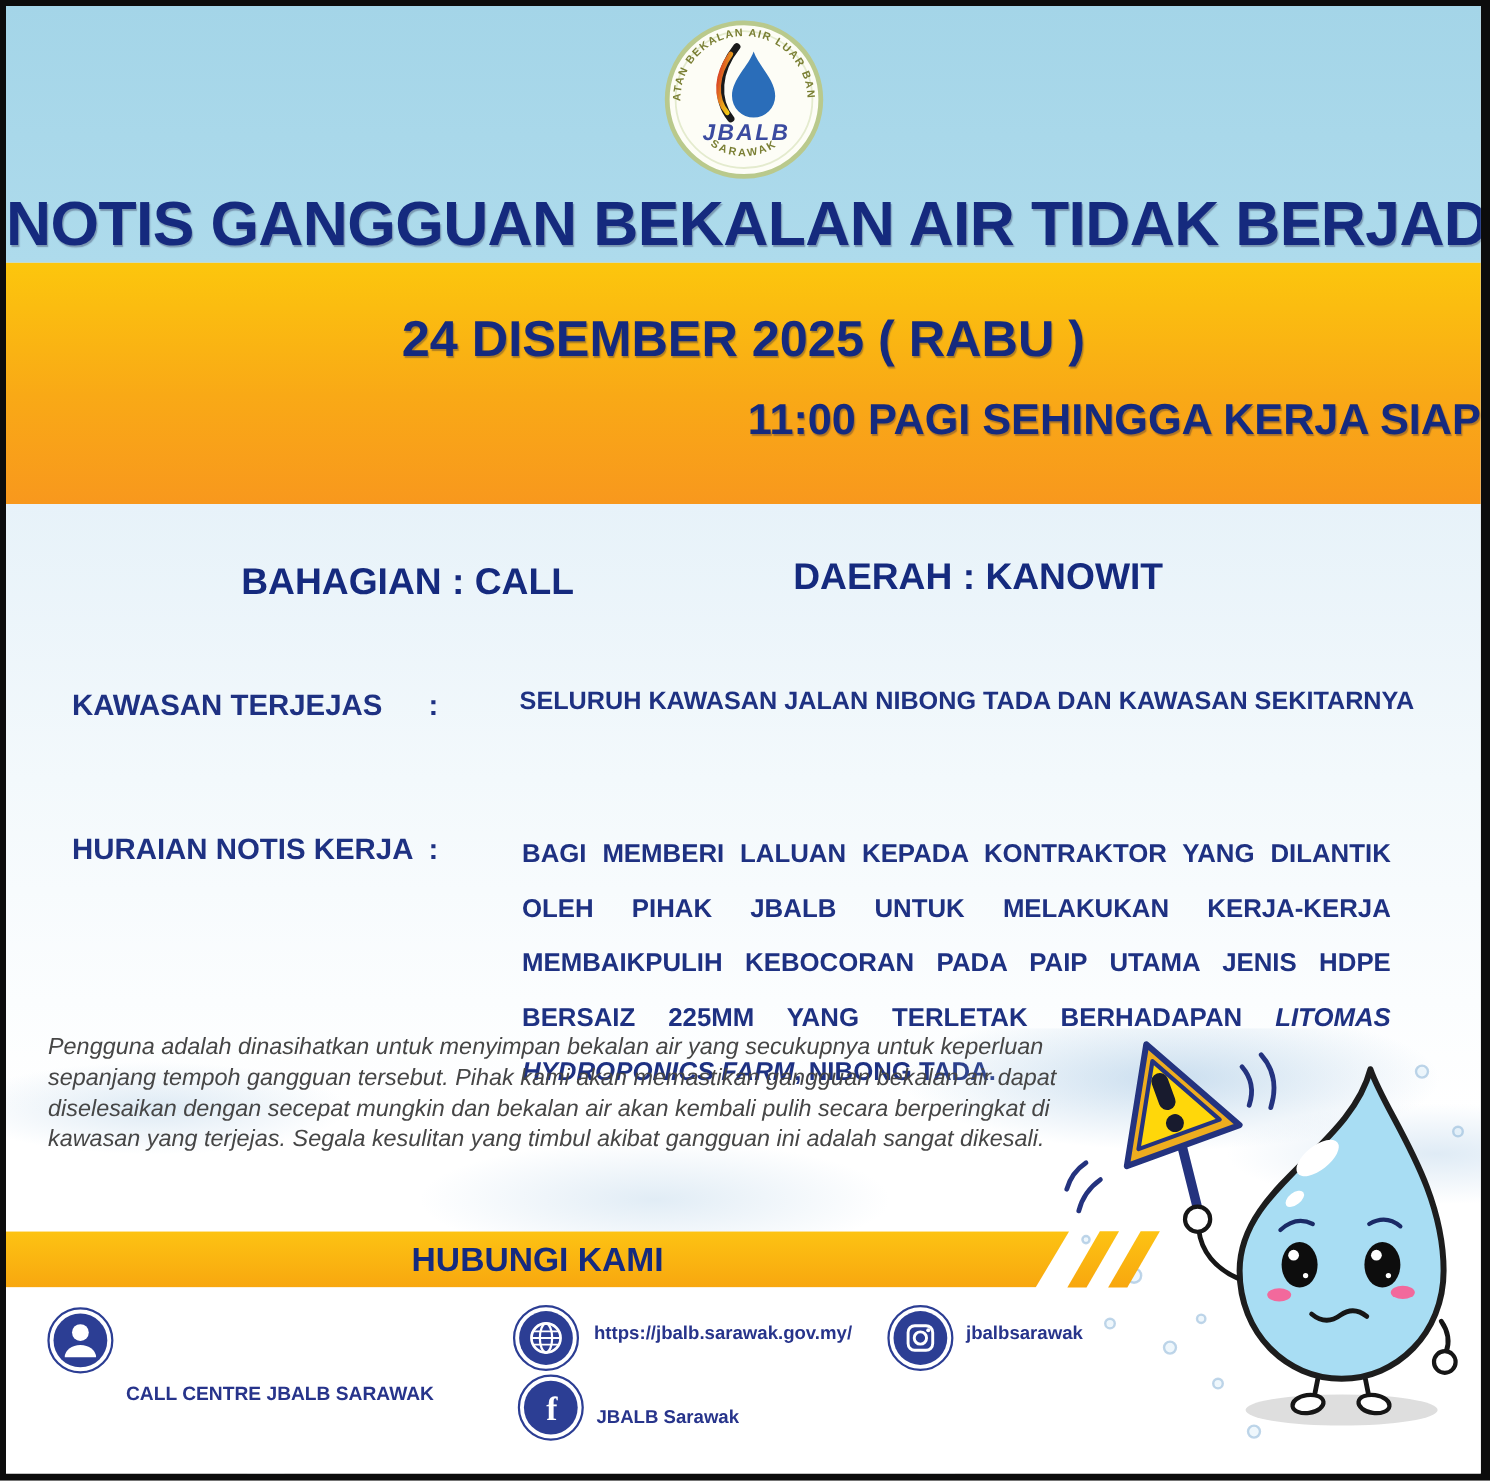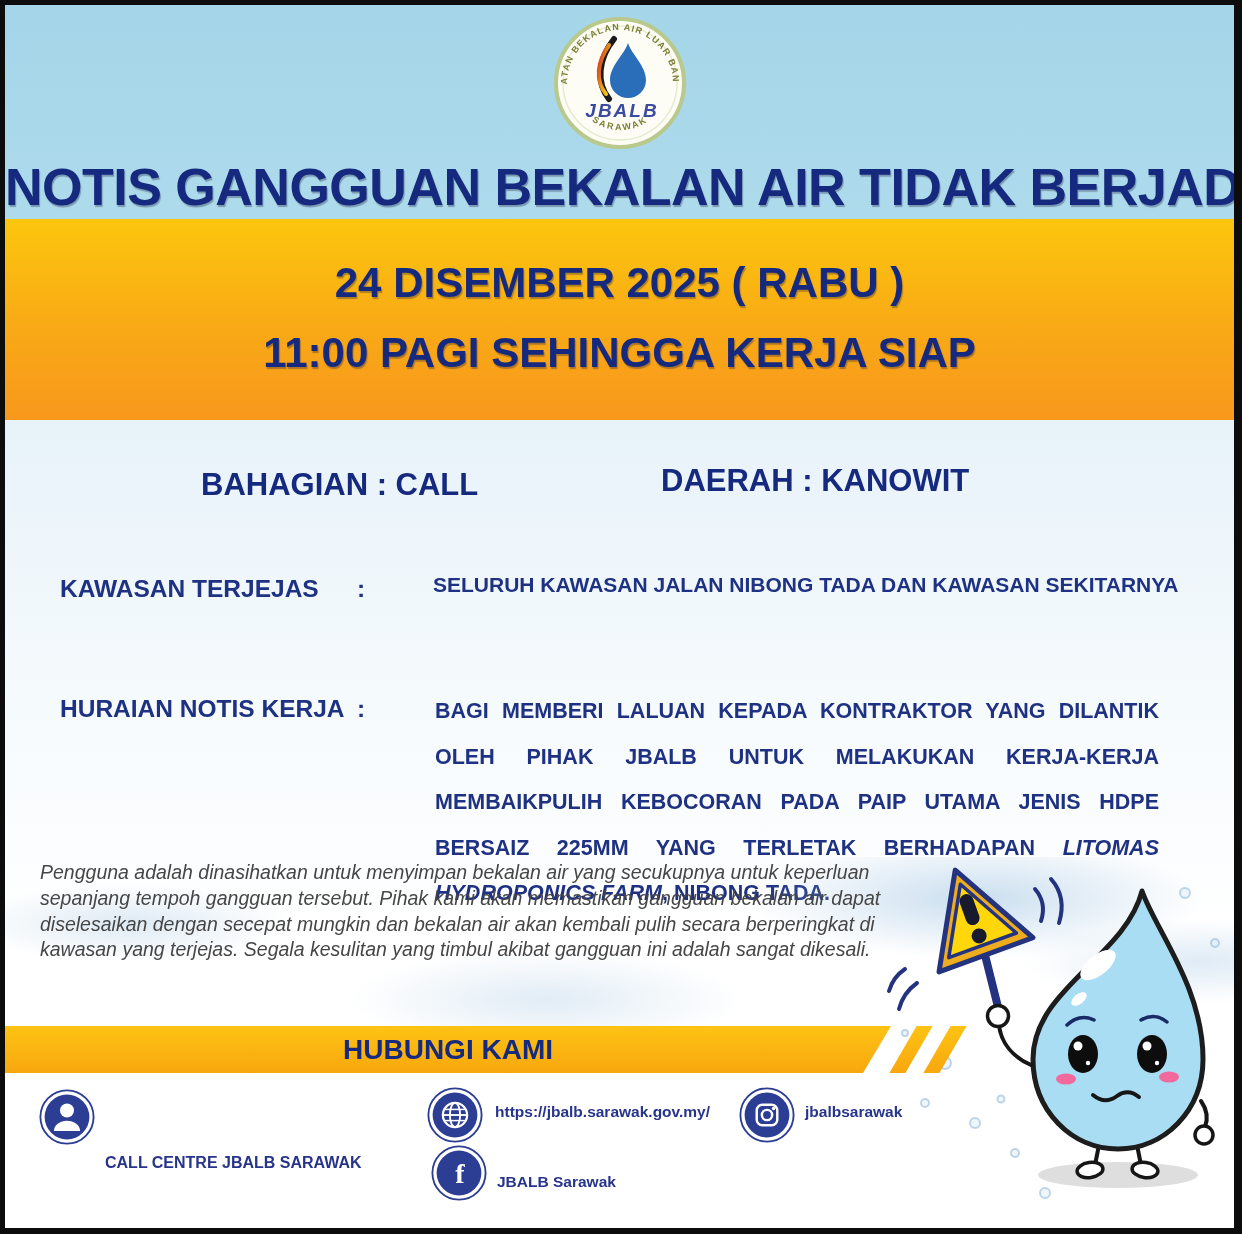--- a/index.html
+++ b/index.html
@@ -18,21 +18,21 @@
     font-size:52px;font-weight:700;letter-spacing:-0.5px;color:#152a7e;white-space:nowrap;
     text-shadow:1px 1.5px 1px rgba(30,30,70,.35);
   }
   
   .date-banner{
     position:absolute;left:0;top:214px;width:100%;height:201px;
     background:linear-gradient(180deg,#fcc60d 0%,#f9a916 55%,#f8981d 100%);
     text-align:center;color:#152a7e;font-weight:700;
   }
   .date-line{margin-top:40px;font-size:42px;text-shadow:1px 1.5px 1px rgba(30,30,70,.35);}
-  .time-line{margin-top:22px;font-size:42px;text-shadow:1px 1.5px 1px rgba(30,30,70,.35);}
+  .time-line{margin-top:22px;font-size:36px;text-shadow:1px 1.5px 1px rgba(30,30,70,.35);text-align:right;}
   
   .body-section{position:absolute;left:0;top:415px;width:100%;height:819px;
     background:linear-gradient(180deg,#e7f2f9 0%,#f3f9fc 28%,#ffffff 62%,#ffffff 100%);}
   .region-bahagian{position:absolute;left:196px;top:462px;font-size:31px;font-weight:700;color:#152a7e;}
   .region-daerah{position:absolute;left:656px;top:458px;font-size:31px;font-weight:700;color:#152a7e;}
   .row-label{position:absolute;font-size:24.5px;font-weight:700;color:#1e3182;}
   .row-colon{position:absolute;font-size:24.5px;font-weight:700;color:#1e3182;}
   .kawasan-label{left:55px;top:570px;}
   .kawasan-colon{left:352px;top:570px;}
   .kawasan-value{position:absolute;left:428px;top:568px;width:740px;font-size:21px;font-weight:700;color:#1e3182;white-space:nowrap;}

